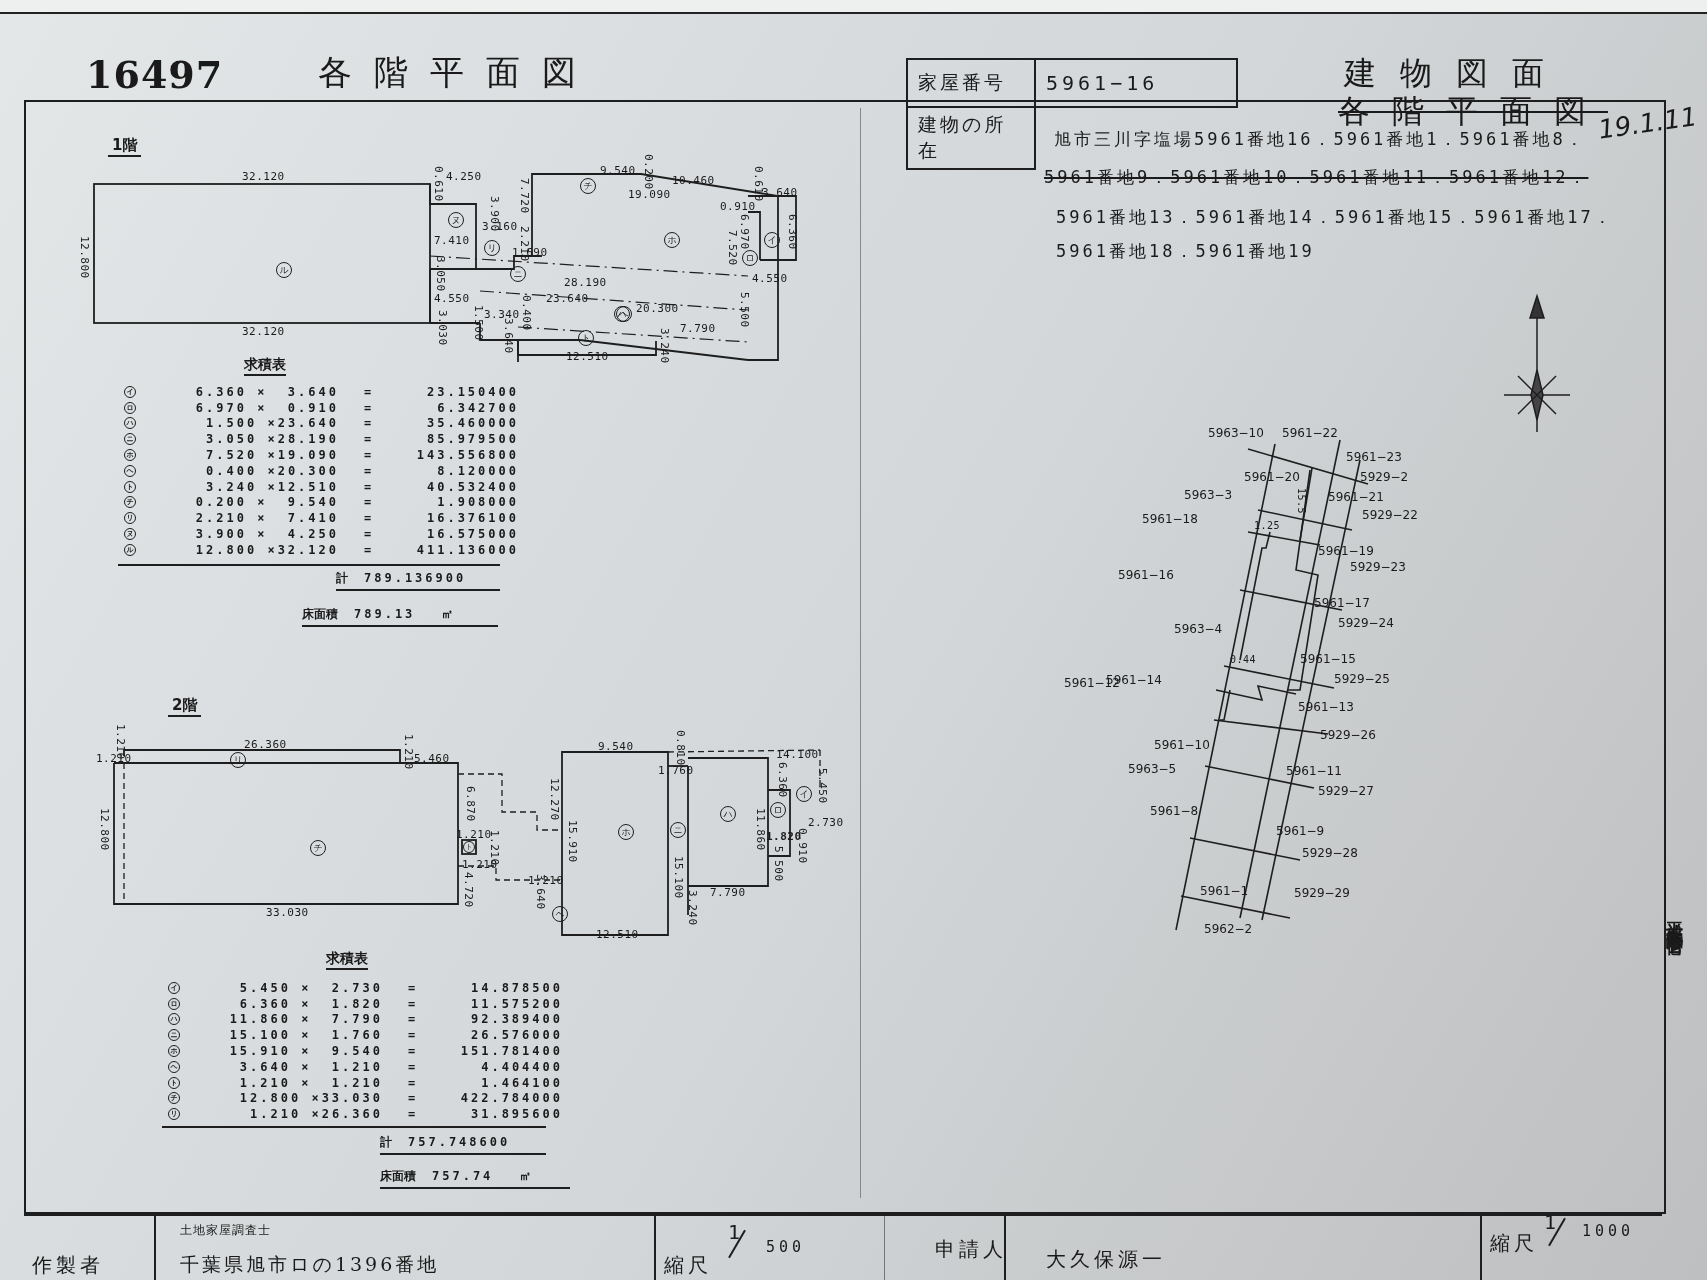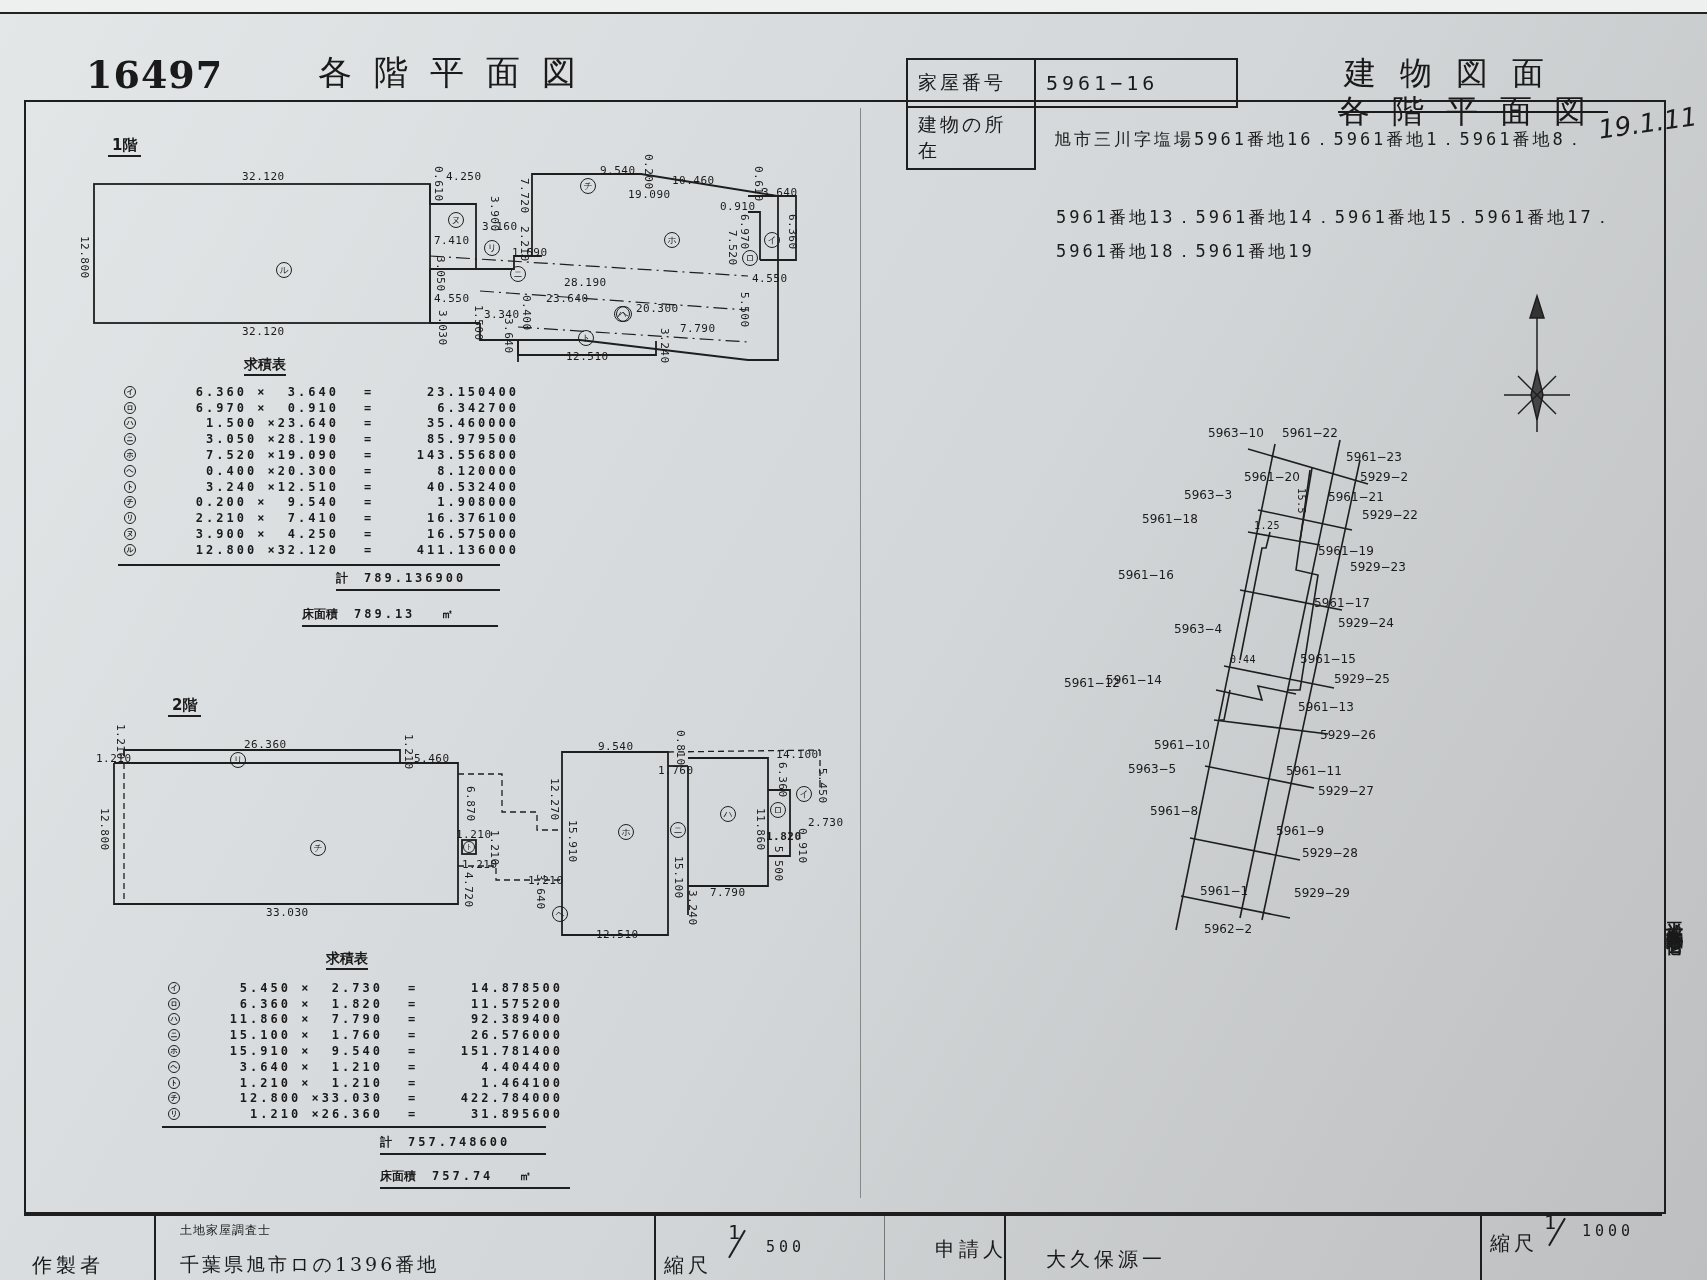--- a/index.html
+++ b/index.html
@@ -63,20 +63,21 @@
       <td class="val">5961−16</td>
     </tr>
     <tr>
       <td class="lbl">建物の所在</td>
       <td style="border:none;"></td>
     </tr>
   </tbody>
     </table>
 
   <div class="addr" style="top:128px;">旭市三川字塩場5961番地16．5961番地1．5961番地8．</div>
+  <div class="addr strike" style="top:166px;left:1044px;">5961番地9．5961番地10．5961番地11．5961番地12．</div>
   <div class="addr" style="top:206px;left:1056px;">5961番地13．5961番地14．5961番地15．5961番地17．</div>
   <div class="addr" style="top:240px;left:1056px;">5961番地18．5961番地19</div>
 
   <div class="abs title-right1">建物図面</div>
   <div class="abs title-right2">各階平面図</div>
   <div class="abs handdate">19.1.11</div>
 
   <div class="abs floor-label" style="left:108px;top:136px;">1階</div>
 
   <svg width="1707" height="1280">

